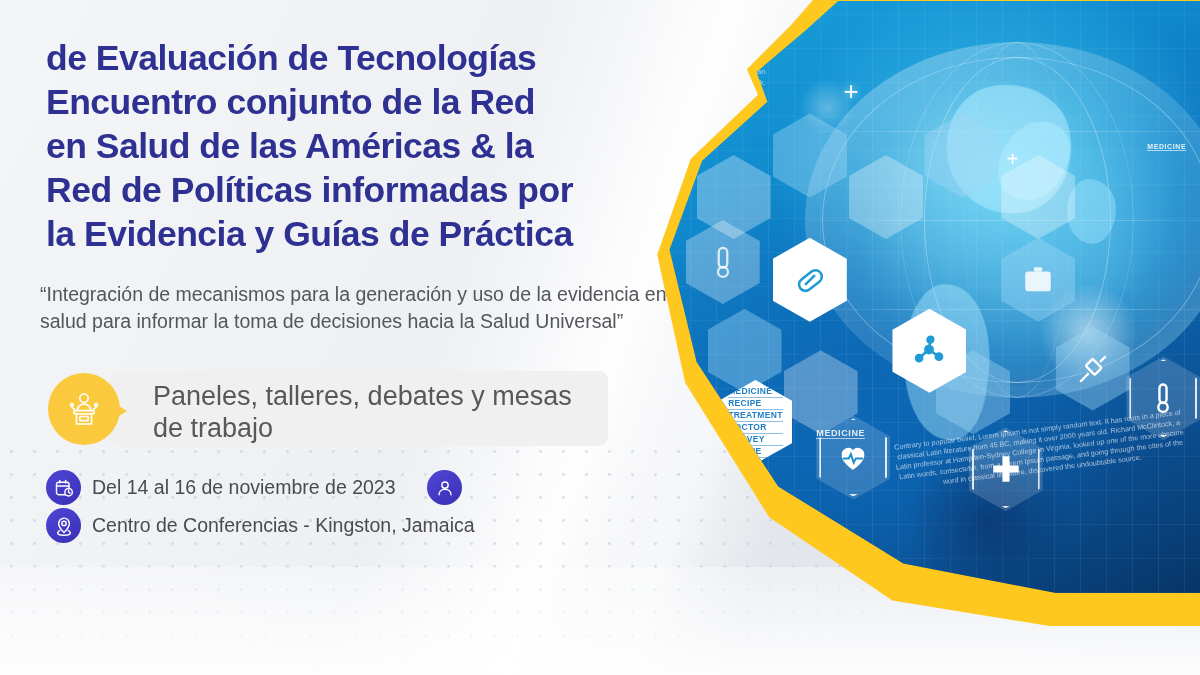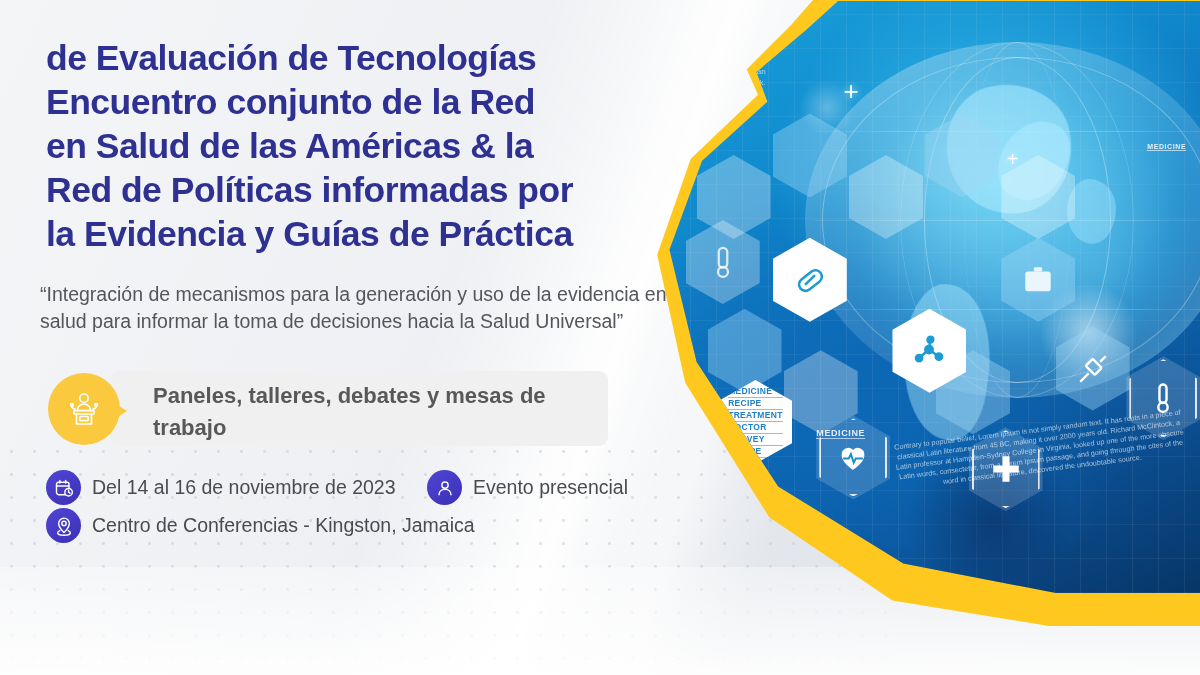--- a/index.html
+++ b/index.html
@@ -156,21 +156,21 @@
     color:#54565c; font-size:19.5px; line-height:27px;
   }
 
   .panel-row { position:absolute; left:48px; top:371px; width:560px; height:78px; }
   .panel-box {
     position:absolute; left:62px; top:0; width:498px; height:75px;
     background:#f0f0f0; border-radius:9px;
   }
   .panel-text {
     position:absolute; left:105px; top:9px; width:420px;
-    color:#58585a; font-weight:700; font-size:22px; line-height:32px;
+    color:#58585a; font-weight:400; font-size:27px; line-height:32px;
   }
   .badge {
     position:absolute; left:0; top:2px; width:72px; height:72px;
     border-radius:50%; background:#FBC93D;
     display:flex; align-items:center; justify-content:center;
   }
   .badge-tail {
     position:absolute; left:63px; top:30px; width:0; height:0;
     border-top:10px solid transparent; border-bottom:10px solid transparent;
     border-left:16px solid #FBC93D;
@@ -370,21 +370,20 @@
     <span class="info-text">Del 14 al 16 de noviembre de 2023</span>
   </div>
 
   <div class="info-row ir2">
     <span class="icon-circle">
       <svg viewBox="0 0 24 24" fill="none" stroke="#fff" stroke-width="1.7" stroke-linecap="round">
         <circle cx="12" cy="8.5" r="3.8"></circle>
         <path d="M4.8 20c0-4 3.2-6.6 7.2-6.6s7.2 2.6 7.2 6.6"></path>
       </svg>
     </span>
-    <span class="info-text">Evento presencial</span>
   </div>
 
   <div class="info-row ir3">
     <span class="icon-circle">
       <svg viewBox="0 0 24 24" fill="none" stroke="#fff" stroke-width="1.7" stroke-linecap="round" stroke-linejoin="round">
         <path d="M12 2.6c-3.6 0-6.4 2.8-6.4 6.3 0 4.6 6.4 11 6.4 11s6.4-6.4 6.4-11c0-3.5-2.8-6.3-6.4-6.3z"></path>
         <circle cx="12" cy="8.9" r="2.6"></circle>
         <path d="M7 17.5c-1.6.6-2.6 1.5-2.6 2.5 0 1.7 3.4 3 7.6 3s7.6-1.3 7.6-3c0-1-1-1.9-2.6-2.5"></path>
       </svg>
     </span>

